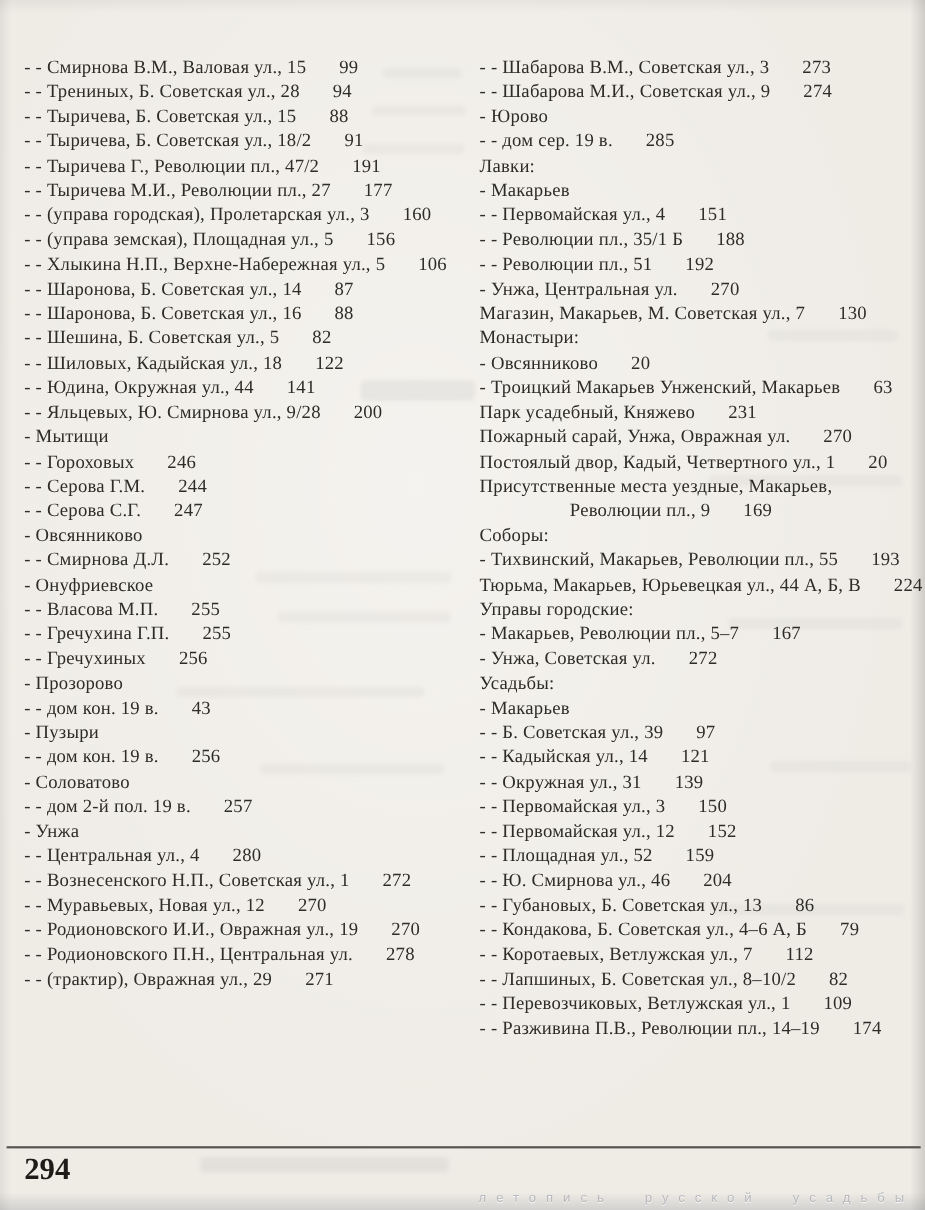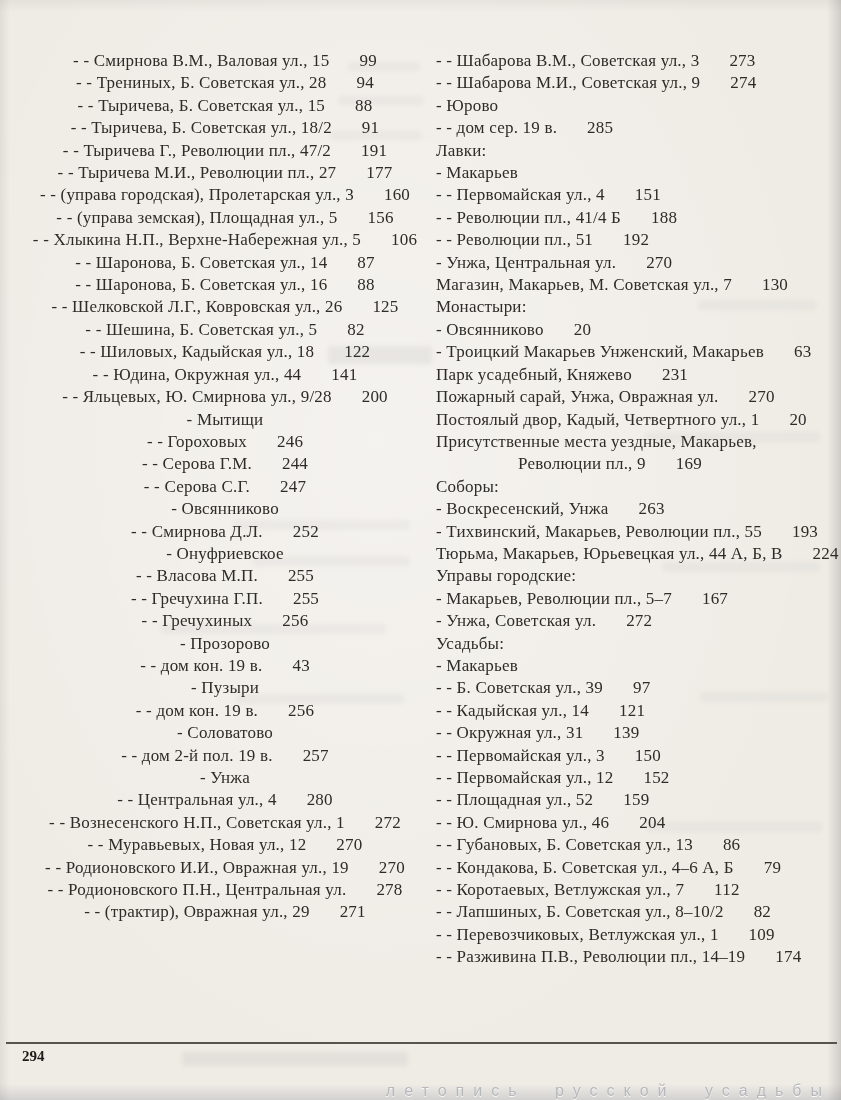--- a/index.html
+++ b/index.html
@@ -13,38 +13,38 @@
       linear-gradient(to bottom, rgba(95,93,92,0.08), rgba(95,93,92,0) 12px),
       #efece6;
     font-family:"Liberation Serif", serif;
     color:#2e2c28;
   }
   .col{
     position:absolute;top:50px;width:406px;
     font-size:17px;line-height:22.4px;
     letter-spacing:0.2px;
   }
-  .col-left{left:22px;text-align:center;}
+  .col-left{left:22px;}
   .col-right{left:436px;}
   .entry{margin:0;padding-left:82px;text-indent:-82px;}
   .gap{display:inline-block;width:30px;}
   .entry-num{white-space:nowrap;}
   .rule{
     position:absolute;left:6px;right:4px;top:1042px;height:2px;
     background:#56544f;border:0;margin:0;
   }
   .page-number{
     position:absolute;left:22px;top:1048px;
-    font-size:15px;font-weight:bold;color:#1d1c19;
+    font-size:28px;font-weight:bold;color:#1d1c19;
     font-family:"Liberation Serif", serif;
   }
   .running-footer{
     position:absolute;right:10px;top:1082px;
     font-family:"Liberation Sans", sans-serif;
-    font-size:16px;letter-spacing:9px;word-spacing:16px;
+    font-size:12px;letter-spacing:9px;word-spacing:16px;
     color:#b7b8bc;text-shadow:0 1px 0 rgba(255,255,255,0.85);
     white-space:nowrap;
   }
   .bleed{
     position:absolute;border-radius:4px;
     background:rgba(105,105,118,0.055);
     filter:blur(2px);pointer-events:none;
   }
   .bleed.strong{background:rgba(100,100,115,0.085);}
 </style>
@@ -87,21 +87,20 @@
 
       <p class="entry"><span class="entry-text">- - (управа земская), Площадная ул., 5</span><span class="gap"></span><span class="entry-num">156</span></p>
 
       <p class="entry"><span class="entry-text">- - Хлыкина Н.П., Верхне-Набережная ул., 5</span><span class="gap"></span><span class="entry-num">106</span></p>
 
 
       <p class="entry"><span class="entry-text">- - Шаронова, Б. Советская ул., 14</span><span class="gap"></span><span class="entry-num">87</span></p>
 
       <p class="entry"><span class="entry-text">- - Шаронова, Б. Советская ул., 16</span><span class="gap"></span><span class="entry-num">88</span></p>
 
-      <p class="entry"><span class="entry-text">- - Шелковской Л.Г., Ковровская ул., 26</span><span class="gap"></span><span class="entry-num">125</span></p>
 
       <p class="entry"><span class="entry-text">- - Шешина, Б. Советская ул., 5</span><span class="gap"></span><span class="entry-num">82</span></p>
 
       <p class="entry"><span class="entry-text">- - Шиловых, Кадыйская ул., 18</span><span class="gap"></span><span class="entry-num">122</span></p>
 
       <p class="entry"><span class="entry-text">- - Юдина, Окружная ул., 44</span><span class="gap"></span><span class="entry-num">141</span></p>
 
       <p class="entry"><span class="entry-text">- - Яльцевых, Ю. Смирнова ул., 9/28</span><span class="gap"></span><span class="entry-num">200</span></p>
 
       <p class="entry"><span class="entry-text">- Мытищи</span></p>
@@ -160,21 +159,21 @@
       <p class="entry"><span class="entry-text">- Юрово</span></p>
 
       <p class="entry"><span class="entry-text">- - дом сер. 19 в.</span><span class="gap"></span><span class="entry-num">285</span></p>
 
       <p class="entry"><span class="entry-text">Лавки:</span></p>
 
       <p class="entry"><span class="entry-text">- Макарьев</span></p>
 
       <p class="entry"><span class="entry-text">- - Первомайская ул., 4</span><span class="gap"></span><span class="entry-num">151</span></p>
 
-      <p class="entry"><span class="entry-text">- - Революции пл., 41/4 Б</span><span class="gap"></span><span class="entry-num">188</span></p>
+      <p class="entry"><span class="entry-text">- - Революции пл., 35/1 Б</span><span class="gap"></span><span class="entry-num">188</span></p>
 
       <p class="entry"><span class="entry-text">- - Революции пл., 51</span><span class="gap"></span><span class="entry-num">192</span></p>
 
       <p class="entry"><span class="entry-text">- Унжа, Центральная ул.</span><span class="gap"></span><span class="entry-num">270</span></p>
 
       <p class="entry"><span class="entry-text">Магазин, Макарьев, М. Советская ул., 7</span><span class="gap"></span><span class="entry-num">130</span></p>
 
       <p class="entry"><span class="entry-text">Монастыри:</span></p>
 
       <p class="entry"><span class="entry-text">- Овсянниково</span><span class="gap"></span><span class="entry-num">20</span></p>
@@ -184,21 +183,20 @@
       <p class="entry"><span class="entry-text">Парк усадебный, Княжево</span><span class="gap"></span><span class="entry-num">231</span></p>
 
       <p class="entry"><span class="entry-text">Пожарный сарай, Унжа, Овражная ул.</span><span class="gap"></span><span class="entry-num">270</span></p>
 
       <p class="entry"><span class="entry-text">Постоялый двор, Кадый, Четвертного ул., 1</span><span class="gap"></span><span class="entry-num">20</span></p>
 
       <p class="entry"><span class="entry-text">Присутственные места уездные, Макарьев, Революции пл., 9</span><span class="gap"></span><span class="entry-num">169</span></p>
 
       <p class="entry"><span class="entry-text">Соборы:</span></p>
 
-      <p class="entry"><span class="entry-text">- Воскресенский, Унжа</span><span class="gap"></span><span class="entry-num">263</span></p>
 
       <p class="entry"><span class="entry-text">- Тихвинский, Макарьев, Революции пл., 55</span><span class="gap"></span><span class="entry-num">193</span></p>
 
       <p class="entry"><span class="entry-text">Тюрьма, Макарьев, Юрьевецкая ул., 44 А, Б, В</span><span class="gap"></span><span class="entry-num">224</span></p>
 
       <p class="entry"><span class="entry-text">Управы городские:</span></p>
 
       <p class="entry"><span class="entry-text">- Макарьев, Революции пл., 5–7</span><span class="gap"></span><span class="entry-num">167</span></p>
 
       <p class="entry"><span class="entry-text">- Унжа, Советская ул.</span><span class="gap"></span><span class="entry-num">272</span></p>

